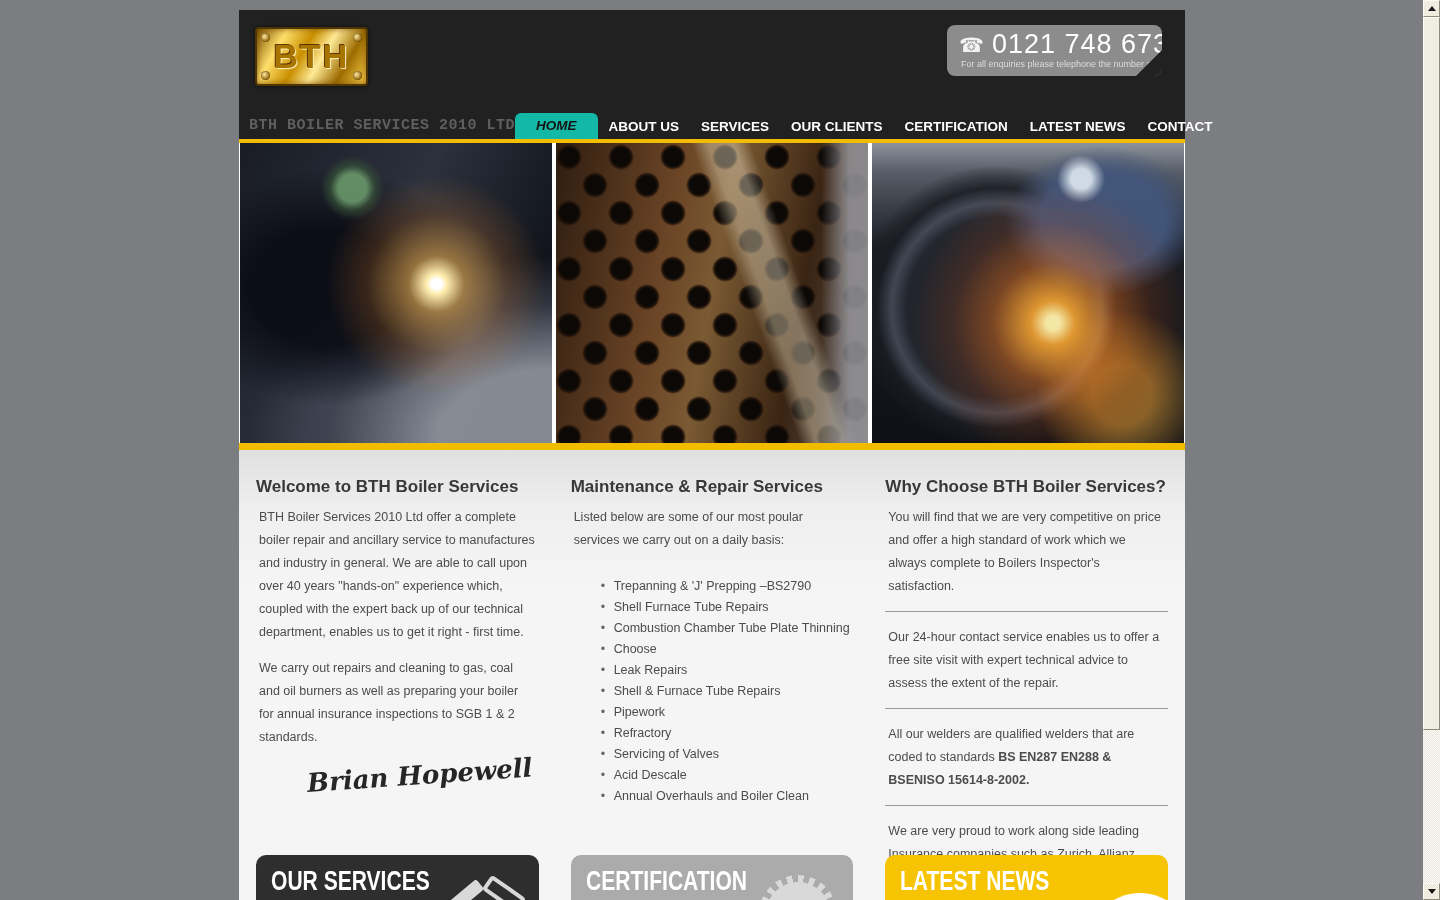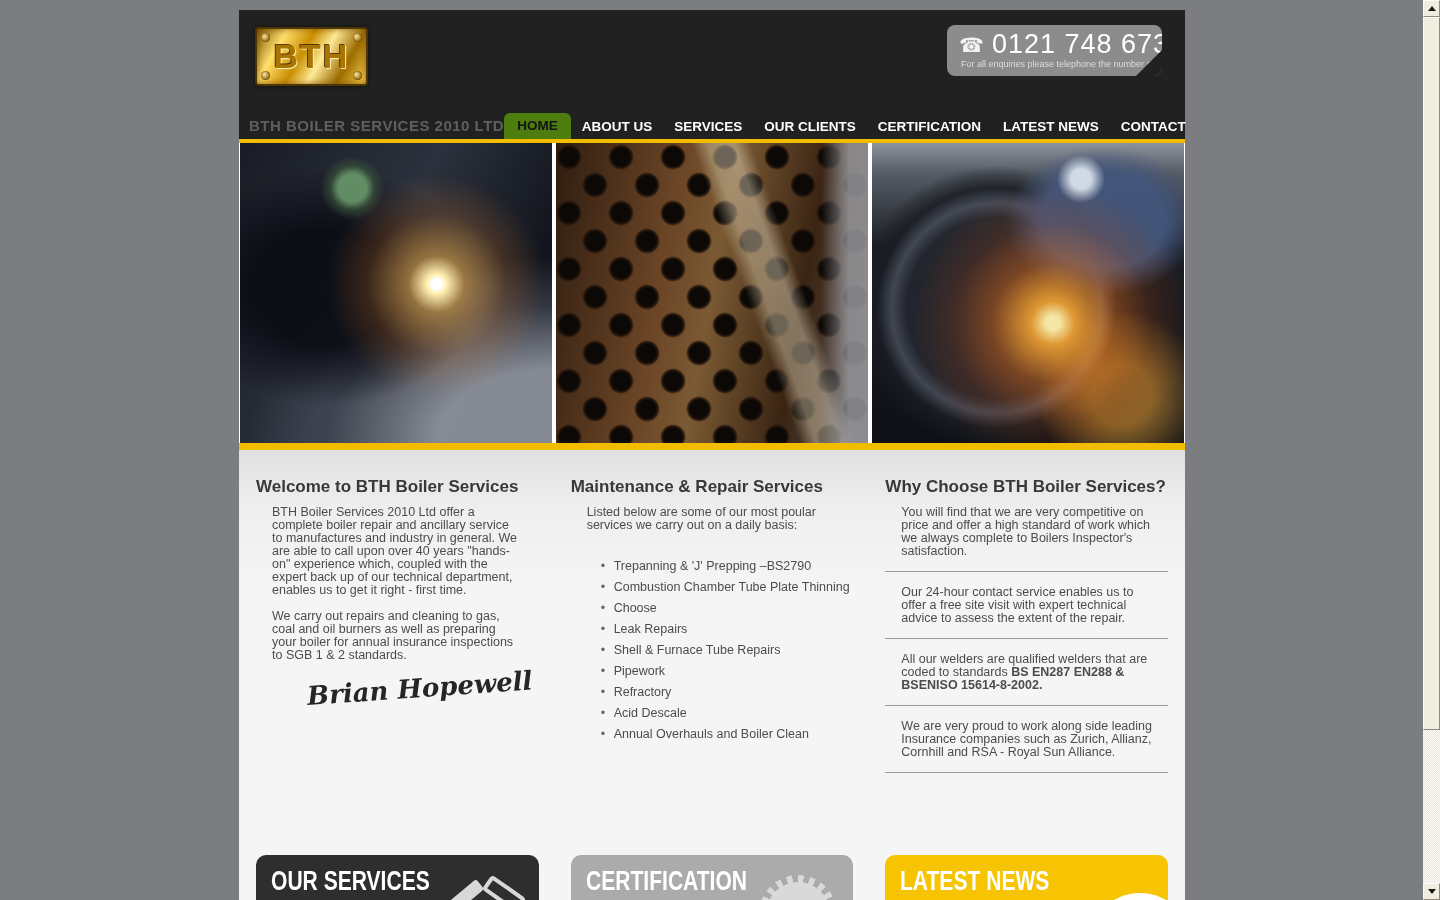--- a/index.html
+++ b/index.html
@@ -28,25 +28,25 @@
   .phone-row { display:flex; align-items:center; gap:8px; }
   .phone-icon { color:#f2f2f2; font-size:20px; line-height:20px; }
   .phone-number { color:#fff; font-size:27px; line-height:27px; font-weight:400; letter-spacing:1px; white-space:nowrap; }
   .phone-note { color:#dcdcdc; font-size:9px; margin-top:1px; margin-left:2px; white-space:nowrap; }
   .fold { position:absolute; right:0; bottom:0; width:0; height:0;
     border-left:26px solid transparent; border-bottom:26px solid #212121; }
 
   
   .navbar { position:absolute; left:0; right:0; bottom:0; height:28px;
     border-bottom:4px solid #f2bc00; display:flex; align-items:flex-end; }
-  .site-name { color:#5f5f5f; font-weight:bold; font-size:15px; letter-spacing:.5px; margin:0 0 5px 10px; white-space:nowrap; }
+  .site-name { color:#5f5f5f; font-weight:bold; font-size:15px; letter-spacing:.5px; margin:0 0 5px 10px; white-space:nowrap;font-family:Liberation Mono, monospace; }
   .nav { margin-left:auto; display:flex; align-items:flex-end; height:100%; }
   .nav-item { display:block; color:#fff; font-weight:bold; font-size:13.5px; line-height:24px;
     padding:0 11px; text-decoration:none; cursor:pointer; white-space:nowrap; }
-  .nav-item.active { background:#4d7c0f; color:#141414; border-radius:6px 6px 0 0; line-height:26px; padding:0 13px; }
+  .nav-item.active { background:#14b8a6; color:#141414; border-radius:6px 6px 0 0; line-height:26px; padding:0 21px;font-style:italic; }
 
   
   .hero { display:flex; gap:4px; height:300px; background:#fff; padding:0 1px; }
   .hero-img { flex:1; height:100%; }
   .img-welding { background-color:#0b0d12;
     background-image:
       radial-gradient(circle at 63% 47%, #ffffff 0 5px, #ffeeb0 10px, rgba(255,190,90,.55) 28px, rgba(255,140,40,.18) 70px, transparent 110px),
       radial-gradient(circle at 36% 15%, rgba(110,160,110,.85) 0 14px, rgba(60,90,60,.6) 22px, transparent 32px),
       radial-gradient(ellipse 70% 55% at 28% 48%, rgba(10,12,20,.92) 35%, transparent 72%),
       radial-gradient(ellipse 130% 80% at 100% 98%, rgba(172,177,187,.75) 0 28%, rgba(90,95,110,.45) 55%, transparent 75%),
@@ -71,21 +71,21 @@
       linear-gradient(180deg,#8d939b 0%,#565c66 10%,#1a1d23 35%,#0e1015 100%); }
 
   .yellow-stripe { height:7px; background:#f2bc00; }
 
   
   .content { position:relative; height:450px; overflow:hidden;
     background:linear-gradient(180deg,#e0e0e1 0,#efeff0 60px,#f5f5f5 140px); }
   .columns { display:flex; gap:32px; padding:3px 17px; }
   .col { flex:1; min-width:0; }
   .col h2 { font-size:17px; font-weight:bold; color:#383838; margin:23px 0 9px; line-height:21px; }
-  .col p { font-size:12.5px; line-height:13px; color:#4c4c4c; margin:0 16px 13px; }
+  .col p { font-size:12.5px; line-height:23px; color:#4c4c4c; margin:0 3px 13px; }
   .signature { display:block; text-align:right; font-family:"DejaVu Serif", serif; font-style:italic; font-weight:bold;
     font-size:26px; color:#262626; transform:rotate(-4deg); margin:6px 6px 0 0; }
   .svc-list { list-style:none; margin:24px 0 0 30px; }
   .svc-list li { position:relative; padding-left:13px; font-size:12.5px; line-height:21px; color:#4c4c4c; }
   .svc-list li::before { content:"•"; position:absolute; left:0; top:0; color:#666; }
   .rule { border:none; border-top:1px solid #9b9b9b; margin:2px 0 14px; }
 
   
   .banners { position:absolute; left:17px; right:17px; top:405px; display:flex; gap:32px; }
   .banner { flex:1; height:90px; border-radius:10px; position:relative; overflow:hidden; cursor:pointer; }
@@ -170,26 +170,28 @@
           <p>BTH Boiler Services 2010 Ltd offer a complete boiler repair and ancillary service to manufactures and industry in general. We are able to call upon over 40 years "hands-on" experience which, coupled with the expert back up of our technical department, enables us to get it right - first time.</p>
           <p>We carry out repairs and cleaning to gas, coal and oil burners as well as preparing your boiler for annual insurance inspections to SGB 1 &amp; 2 standards.</p>
           <span class="signature">Brian Hopewell</span>
         </div>
 
         <div class="col">
           <h2>Maintenance &amp; Repair Services</h2>
           <p>Listed below are some of our most poular services we carry out on a daily basis:</p>
           <ul class="svc-list">
             <li>Trepanning &amp; 'J' Prepping –BS2790</li>
+            <li>Shell Furnace Tube Repairs</li>
             <li>Combustion Chamber Tube Plate Thinning</li>
             <li>Choose</li>
             <li>Leak Repairs</li>
             <li>Shell &amp; Furnace Tube Repairs</li>
             <li>Pipework</li>
             <li>Refractory</li>
+            <li>Servicing of Valves</li>
             <li>Acid Descale</li>
             <li>Annual Overhauls and Boiler Clean</li>
           </ul>
         </div>
 
         <div class="col">
           <h2>Why Choose BTH Boiler Services?</h2>
           <p>You will find that we are very competitive on price and offer a high standard of work which we always complete to Boilers Inspector's satisfaction.</p>
           <hr class="rule">
           <p>Our 24-hour contact service enables us to offer a free site visit with expert technical advice to assess the extent of the repair.</p>

